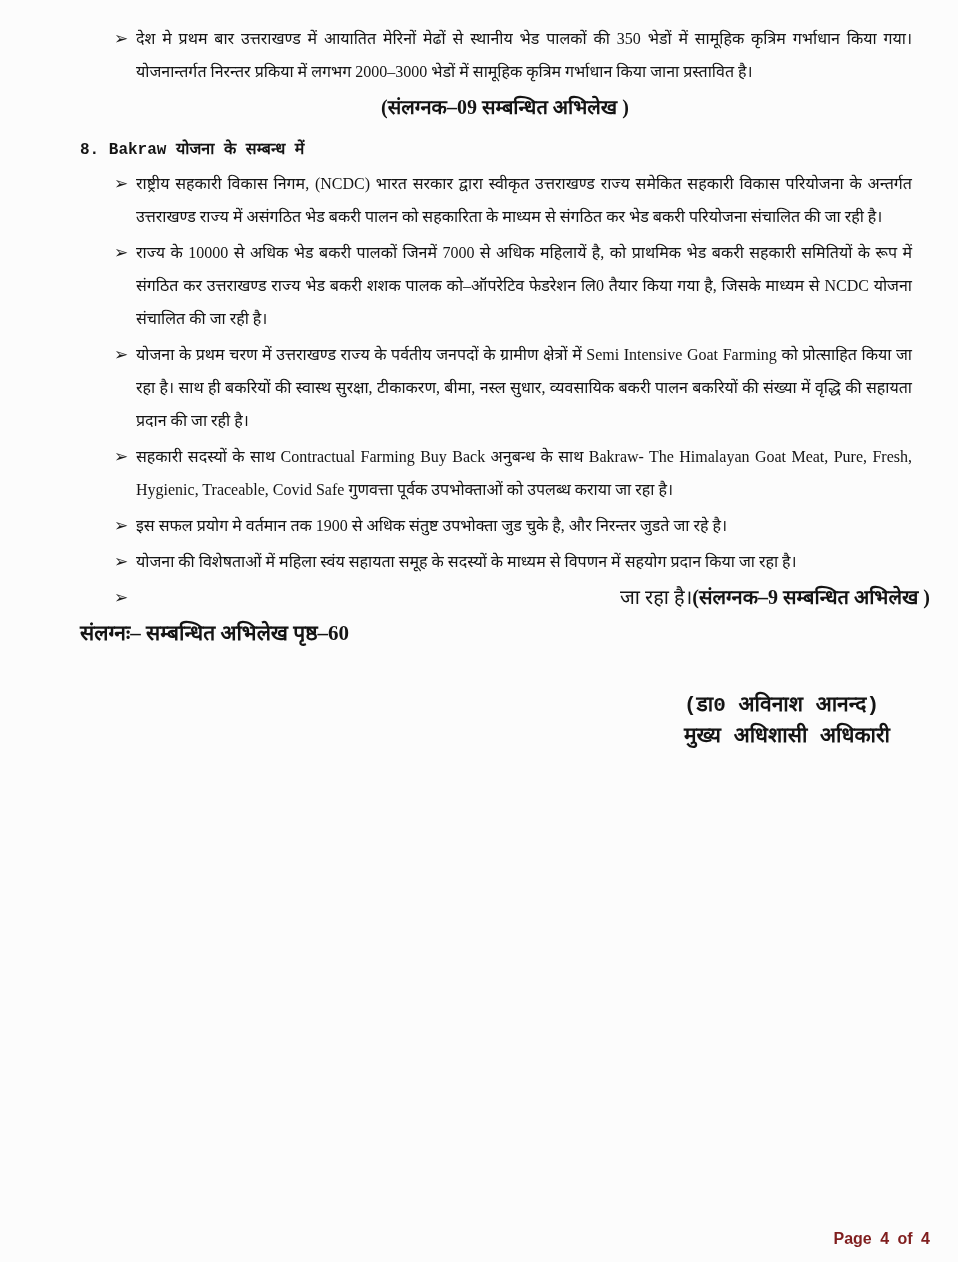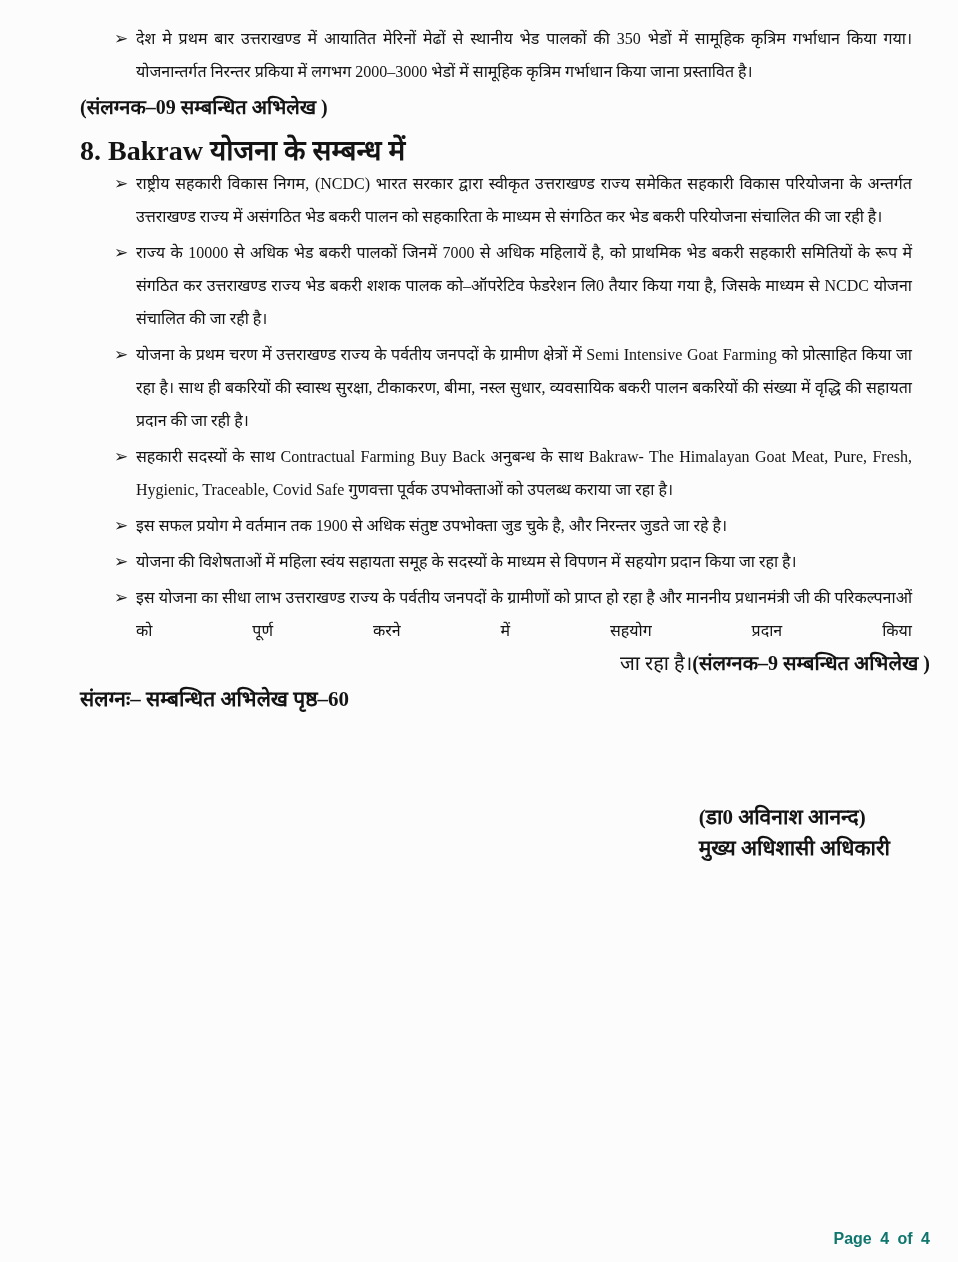--- a/index.html
+++ b/index.html
@@ -55,60 +55,62 @@
     align-items: baseline;
     font-size: 20px;
     line-height: 33px;
   }
   .attach-note {
     font-weight: bold;
     font-size: 20px;
     white-space: nowrap;
   }
   .attach-line {
-    text-align: left;
+    text-align: center;
     margin: 2px -18px 0 0;
     font-size: 20px;
     line-height: 33px;
   }
   .last-line-row .attach-note { margin-right: -18px; }
   .section-heading {
     margin: 10px 0 0 0;
     font-weight: bold;
-    font-size: 28px;
+    font-size: 16px;
     line-height: 33px;
+    font-family: Liberation Mono, monospace;
   }
   .reply-label {
     margin: 7px 0 10px 60px;
     font-weight: bold;
     font-size: 21px;
     line-height: 33px;
   }
   .enclosure-line {
     margin-top: 0;
     font-weight: bold;
     font-size: 21px;
     line-height: 33px;
   }
   .signature-block {
-    margin: 86px 22px 0 auto;
+    margin: 40px 22px 0 auto;
     width: fit-content;
     text-align: left;
     font-weight: bold;
     font-size: 21px;
     line-height: 31px;
+    font-family: Liberation Mono, monospace;
   }
   .page-footer {
     position: absolute;
     right: 28px;
     bottom: 14px;
     font-family: "Liberation Sans", "DejaVu Sans", sans-serif;
     font-size: 16px;
     font-weight: 600;
-    color: #0f766e;
+    color: #7f1d1d;
   }
   .page-footer span { margin-left: 4px; }
   .page-footer span:first-child { margin-left: 0; }
   .page-footer .num { font-weight: 800; }
 </style>
 </head>
 <body>
 
 <div class="page">
 
@@ -152,21 +154,20 @@
     </div>
 
     <div class="bullet">
       <span class="marker">➢</span>
       <p class="btext">योजना की विशेषताओं में महिला स्वंय सहायता समूह के सदस्यों के माध्यम से विपणन में सहयोग प्रदान किया जा रहा है।</p>
     </div>
 
     <div class="bullet">
       <span class="marker">➢</span>
       <div class="bullet-block">
-        <p class="btext force-just">इस योजना का सीधा लाभ उत्तराखण्ड राज्य के पर्वतीय जनपदों के ग्रामीणों को प्राप्त हो रहा है और माननीय प्रधानमंत्री जी की परिकल्पनाओं को पूर्ण करने में सहयोग प्रदान किया</p>
         <div class="last-line-row">
           <span>जा रहा है।</span>
           <span class="attach-note">(संलग्नक–9 सम्बन्धित अभिलेख )</span>
         </div>
       </div>
     </div>
 
   </div>
 
   <div class="enclosure-line">संलग्नः– सम्बन्धित अभिलेख पृष्ठ–60</div>

